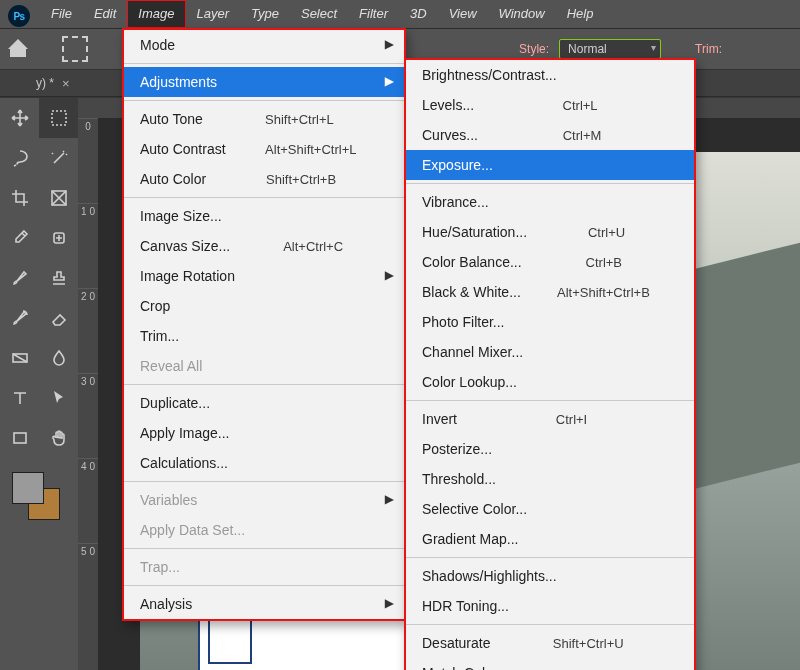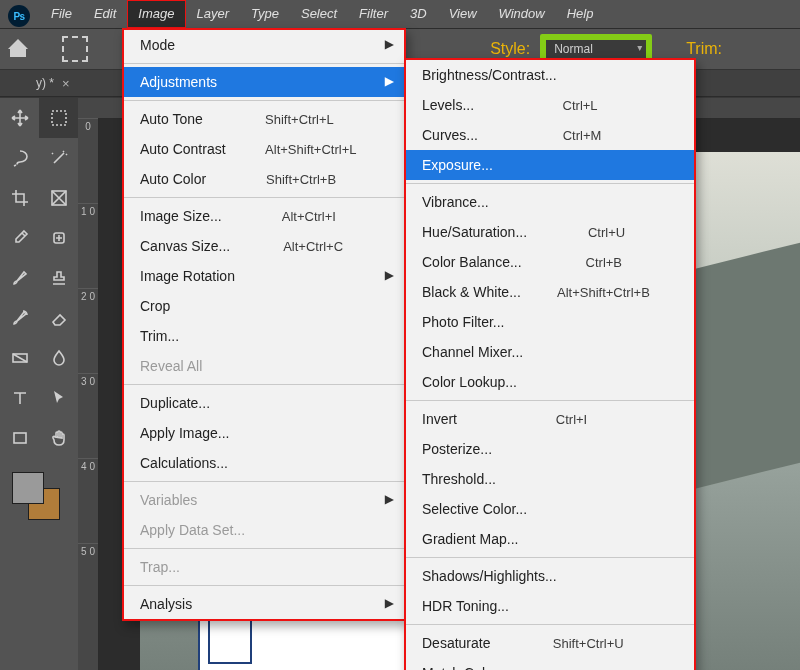--- a/index.html
+++ b/index.html
@@ -15,22 +15,22 @@
   .menubtn.open{background:#2b2b2b;outline:1px solid #e11;outline-offset:-1px}
   
   .optbar{height:40px;background:#535353;border-bottom:1px solid #333;
     display:flex;align-items:center;padding:0 8px;gap:10px}
   .home-icon{width:20px;height:20px;position:relative}
   .home-icon::before{content:"";position:absolute;left:2px;top:8px;width:16px;height:10px;
     background:#cfcfcf}
   .home-icon::after{content:"";position:absolute;left:0;top:0;border-left:10px solid transparent;
     border-right:10px solid transparent;border-bottom:10px solid #cfcfcf}
   .marquee-box{width:22px;height:22px;border:2px dashed #cfcfcf}
-  .optlabel{color:#eab308;font-size:16px}
-  .dropdown{background:#3a3a3a;border:6px solid #84cc16;border-radius:2px;padding:2px 18px 2px 8px;
+  .optlabel{color:#fca5a5;font-size:12px}
+  .dropdown{background:#3a3a3a;border:1px solid #84cc16;border-radius:2px;padding:2px 18px 2px 8px;
     font-size:12px;color:#cfcfcf;position:relative;width:74px}
   .dropdown::after{content:"▾";position:absolute;right:4px;top:2px;color:#aaa;font-size:10px}
   .optbar .spacer{flex:1}
   
   .tabstrip{height:26px;background:#404040;display:flex;align-items:center;
     border-bottom:1px solid #2b2b2b}
   .tablabel{color:#c9c9c9;font-size:12px}
   
   .toolcol{position:absolute;left:0;top:98px;width:78px;bottom:0;background:#535353;
     border-right:1px solid #2b2b2b}
@@ -268,21 +268,20 @@
       <span class="lab">Auto Contrast</span>
       <span class="sc">Alt+Shift+Ctrl+L</span>
     </div>
     <div class="mi h28">
       <span class="lab">Auto Color</span>
       <span class="sc">Shift+Ctrl+B</span>
     </div>
     <div class="msep"></div>
     <div class="mi h28">
       <span class="lab">Image Size...</span>
-      <span class="sc">Alt+Ctrl+I</span>
     </div>
     <div class="mi h28">
       <span class="lab">Canvas Size...</span>
       <span class="sc">Alt+Ctrl+C</span>
     </div>
     <div class="mi h28">
       <span class="lab">Image Rotation</span>
       <span class="arr">▶</span>
     </div>
     <div class="mi h28">

